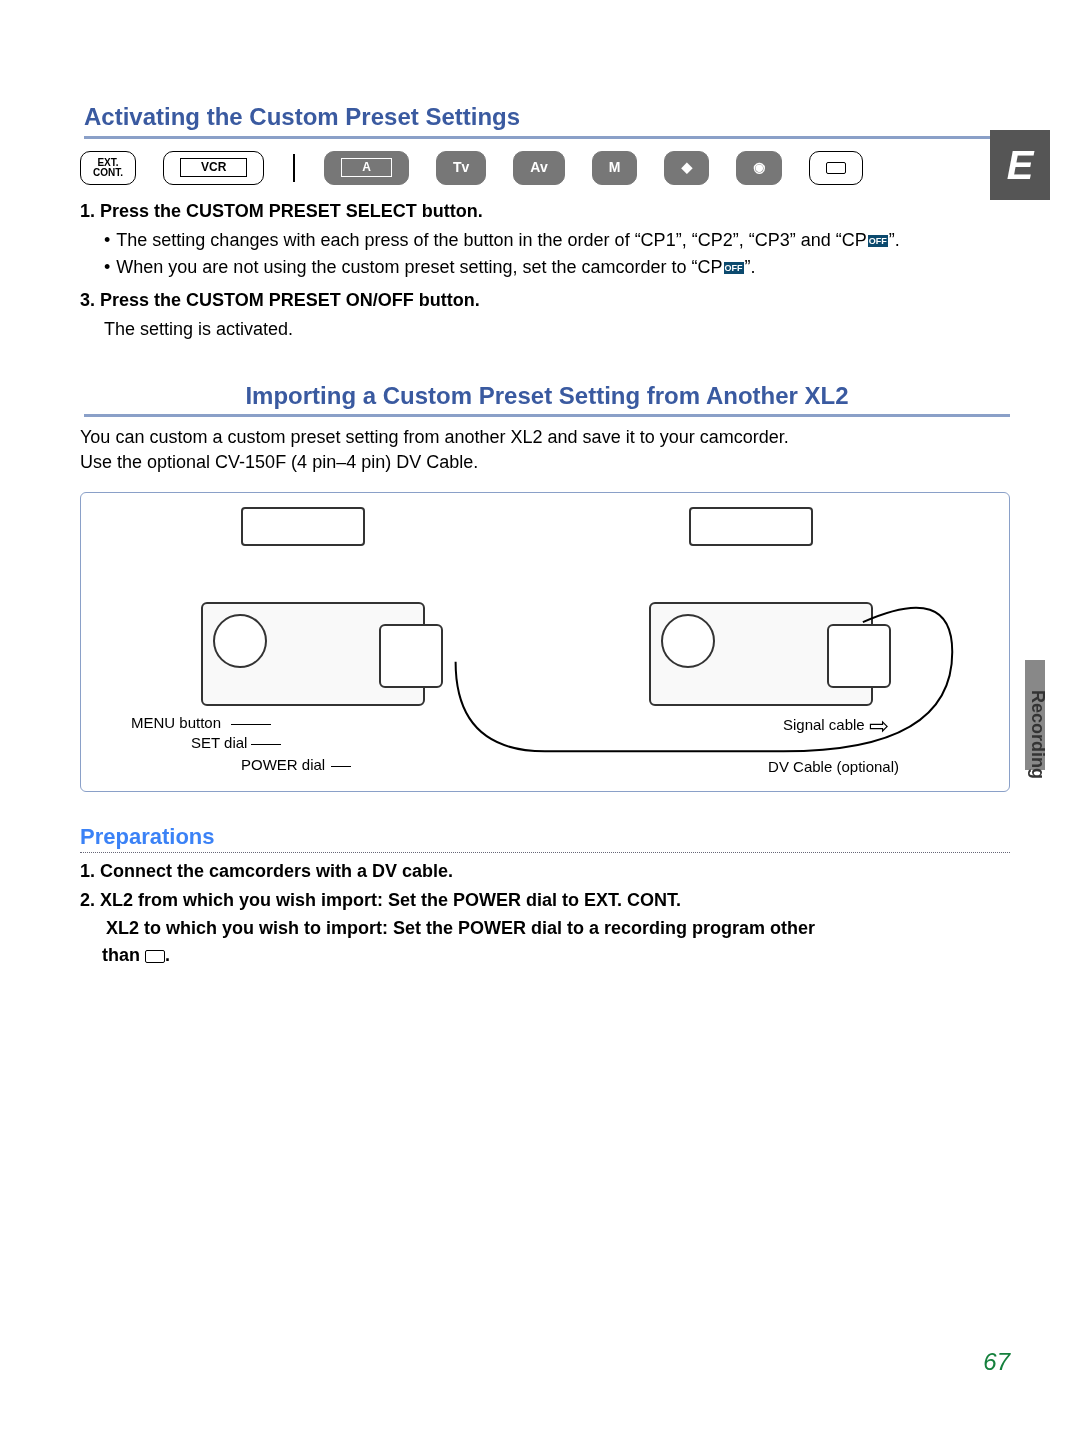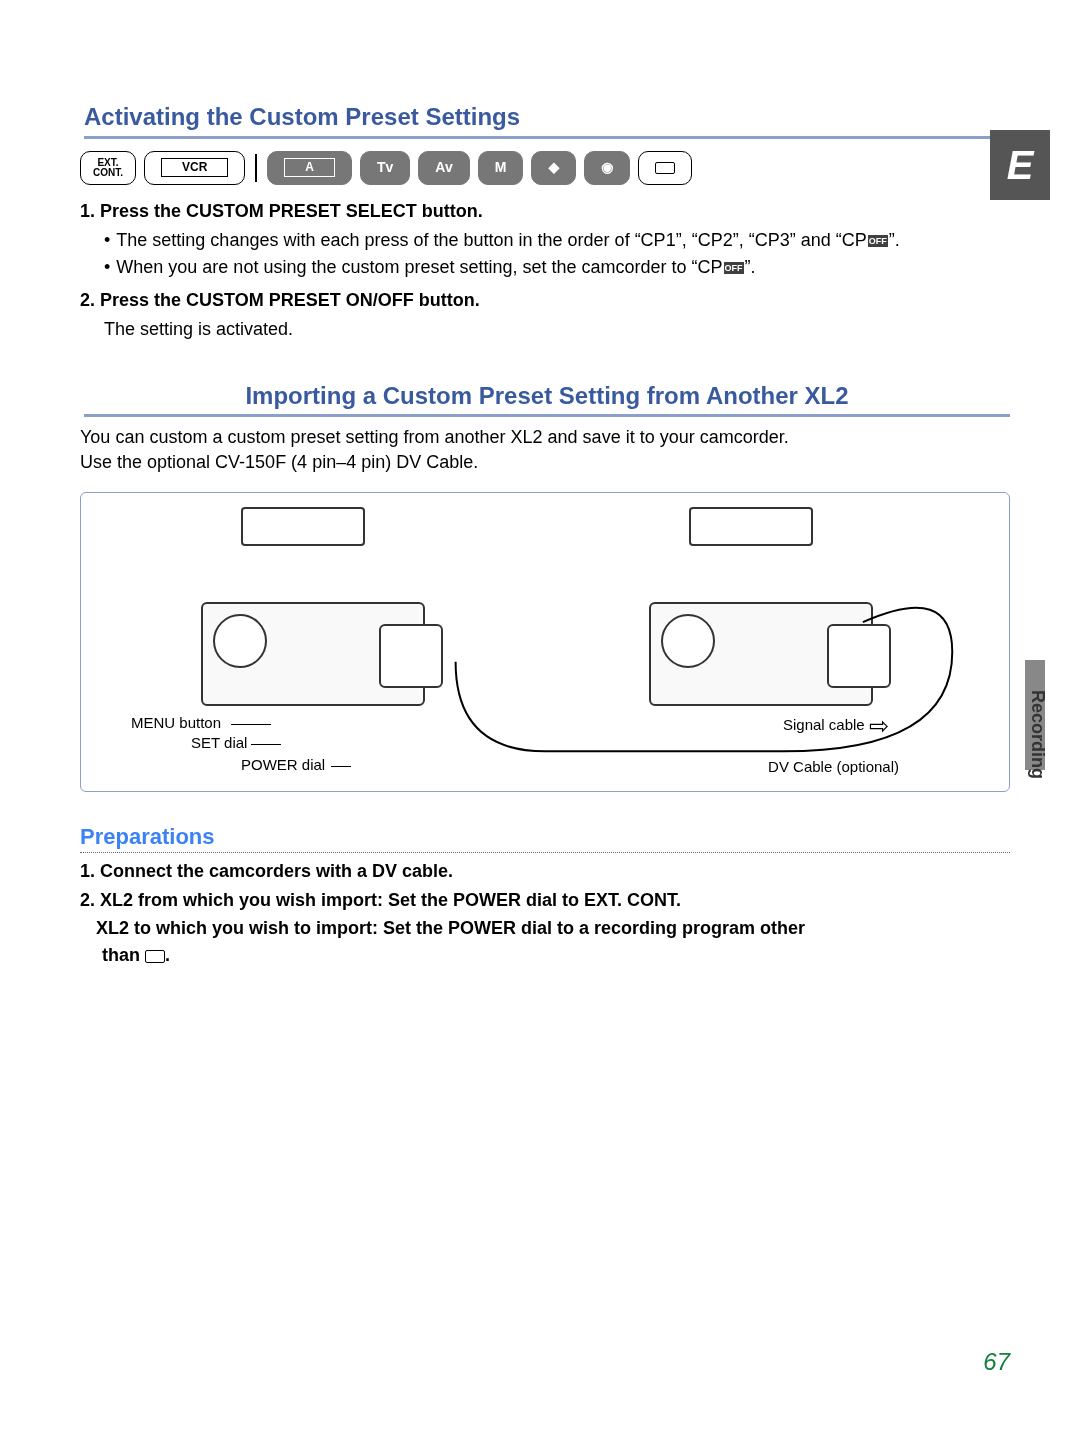--- a/index.html
+++ b/index.html
@@ -55,21 +55,21 @@
     color: #3a5aa0;
     font-size: 24px;
     font-weight: bold;
     border-bottom: 3px solid #8aa0c8;
     margin: 0 0 8px 4px;
     padding-bottom: 2px;
   }
   .mode-row {
     display: flex;
     align-items: center;
-    gap: 8px;
+    gap: 27px;
     margin: 12px 0 14px 0;
   }
   .pill {
     border: 1.5px solid #000;
     border-radius: 10px;
     padding: 2px 16px;
     height: 28px;
     display: inline-flex;
     align-items: center;
     justify-content: center;
@@ -106,21 +106,21 @@
     align-items: flex-start;
     margin: 2px 0;
   }
   .bullet .dot {
     flex: 0 0 auto;
   }
   .off-icon {
     display: inline-block;
     width: 20px;
     height: 12px;
-    background: #404040;
+    background: #0c4a6e;
     color: #fff;
     font-size: 9px;
     font-weight: bold;
     text-align: center;
     line-height: 12px;
     vertical-align: middle;
     margin: 0 1px;
   }
   .subheading {
     color: #3b82f6;
@@ -256,21 +256,21 @@
       </span>
     </div>
     <div class="bullet">
       <span class="dot">•</span>
       <span>
         <span>When you are not using the custom preset setting, set the camcorder to “CP</span><span class="off-icon">OFF</span><span>”.</span>
       </span>
     </div>
   </div>
 
-  <p class="numlist" style="margin-top:8px;">2. Press the CUSTOM PRESET ON/OFF button.</p>
+  <p class="numlist" style="margin-top:8px;">3. Press the CUSTOM PRESET ON/OFF button.</p>
   <div class="indent">The setting is activated.</div>
 
   <h2 class="section" style="margin-top:36px;text-align:center;">Importing a Custom Preset Setting from Another XL2</h2>
   <div>You can custom a custom preset setting from another XL2 and save it to your camcorder.</div>
   <div>Use the optional CV-150F (4 pin–4 pin) DV Cable.</div>
 
   <div class="figure-box">
 
     <div class="cam-placeholder">
       <div class="cam-top"></div>
@@ -303,19 +303,19 @@
     <div class="fig-label" style="right:110px; bottom:14px;">DV Cable (optional)</div>
 
     <svg style="position:absolute; left:0; top:0; width:100%; height:100%;" viewBox="0 0 920 300">
       <path d="M 370 170 Q 370 260 460 260 L 700 260 Q 870 260 870 160 Q 870 90 780 130" fill="none" stroke="#000" stroke-width="2"></path>
     </svg>
   </div>
 
   <div class="subheading">Preparations</div>
   <p class="numlist" style="margin-top:6px;">1. Connect the camcorders with a DV cable.</p>
   <p class="numlist" style="margin:2px 0;">2. XL2 from which you wish import: Set the POWER dial to EXT. CONT.</p>
-  <p class="numlist" style="margin:2px 0 2px 16px;">XL2 to which you wish to import: Set the POWER dial to a recording program other</p>
+  <p class="numlist" style="margin:2px 0 2px 26px;">XL2 to which you wish to import: Set the POWER dial to a recording program other</p>
   <p class="numlist" style="margin:2px 0 2px 22px;">
     <span>than </span><span style="display:inline-block;width:18px;height:11px;border:1.5px solid #000;border-radius:2px;vertical-align:middle;"></span><span>.</span>
   </p>
 
   <div class="pagenum">67</div>
 </div>
 
 </body></html>

